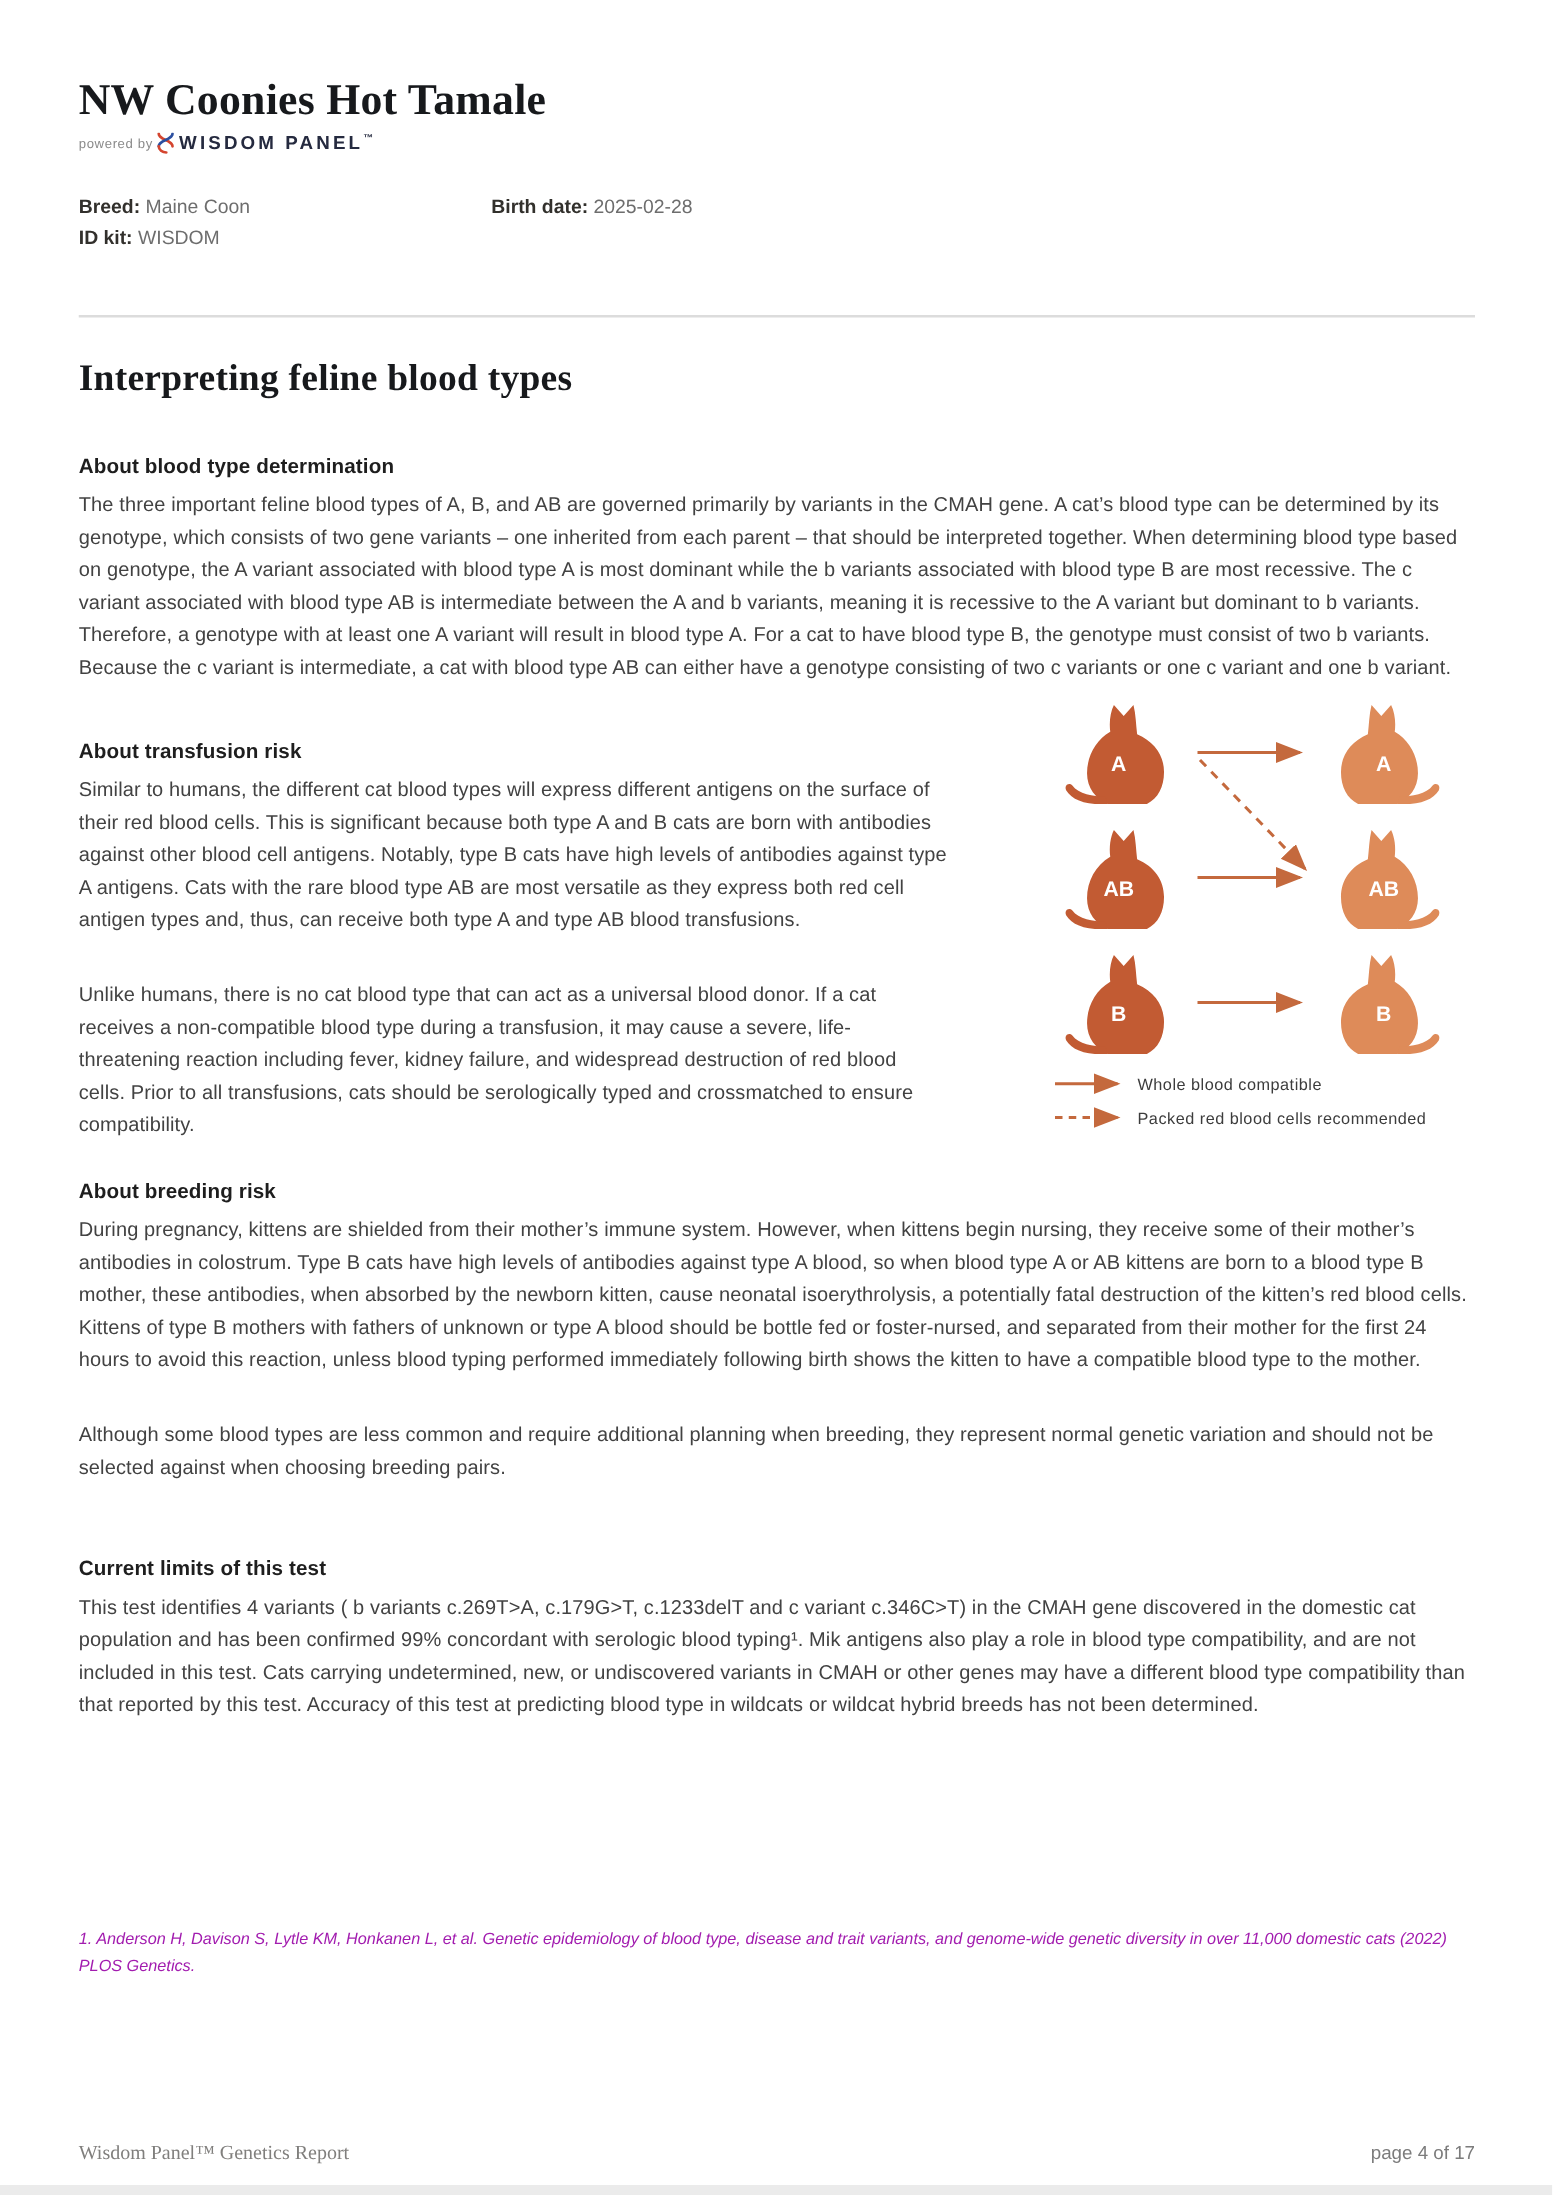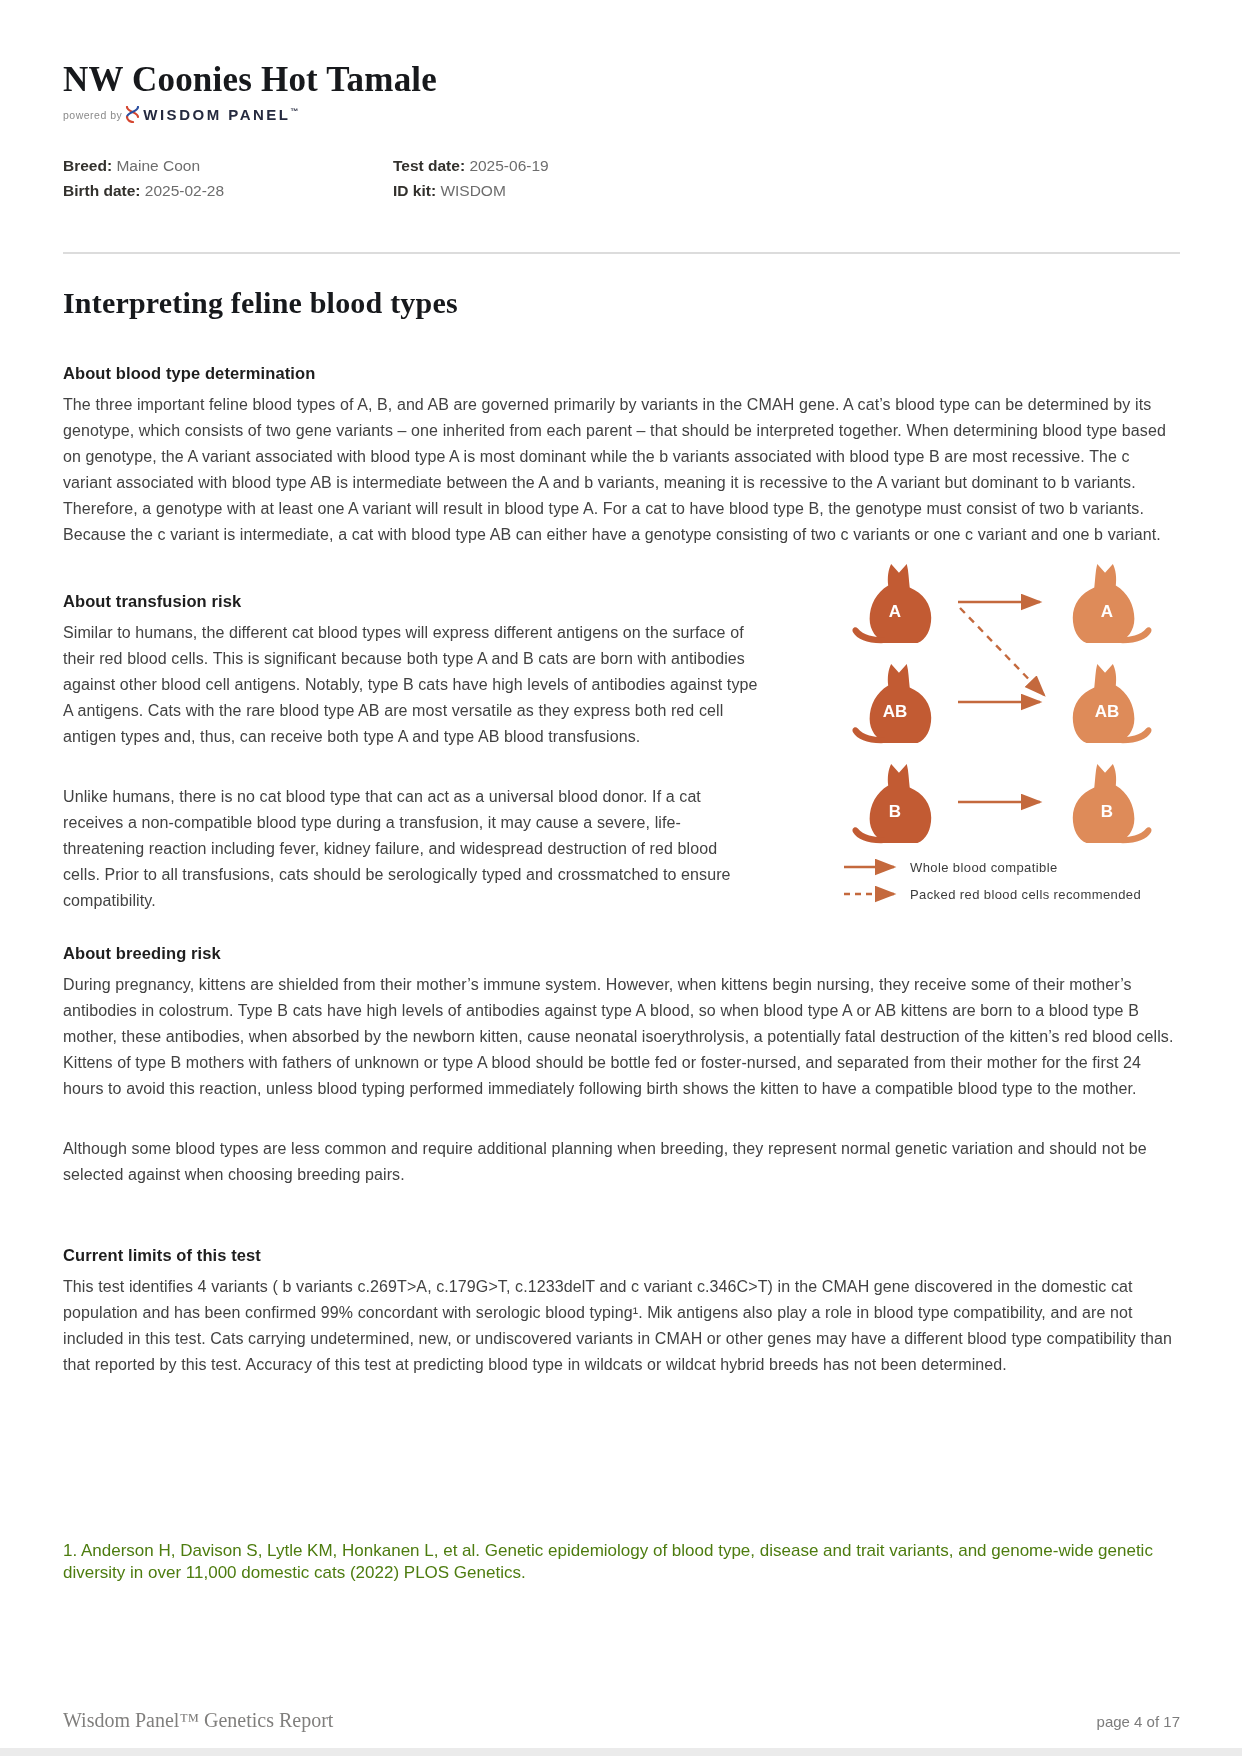--- a/index.html
+++ b/index.html
@@ -56,26 +56,26 @@
   .col-text p + p { margin-top:34px; }
   .cat-diagram-wrap { width:422px; margin-top:-38px; }
   .cat-diagram { display:block; width:422px; height:354px; }
   .cat-label {
     font-family:"Liberation Sans", sans-serif;
     font-size:17px; font-weight:700; fill:#ffffff; text-anchor:middle;
   }
   .legend-text { font-size:13px; fill:#3c3c3c; letter-spacing:.4px; }
 
   
-  .footnote { margin-top:162px; font-size:17px; line-height:22px; color:#4d7c0f; max-width:1120px; }
+  .footnote { margin-top:162px; font-size:13px; line-height:22px; color:#a21caf; max-width:1120px;font-style:italic; }
   .footer {
     position:absolute; left:63px; right:62px; bottom:24px;
     display:flex; justify-content:space-between; align-items:baseline;
   }
-  .footer-left { font-family:"Liberation Serif", serif; font-size:20px; color:#807f7d; }
+  .footer-left { font-family:"Liberation Serif", serif; font-size:16px; color:#807f7d; }
   .footer-right { font-size:15px; color:#7c7c7c; }
   .bottom-bar { position:absolute; left:0; right:0; bottom:0; height:8px; background:#ebebeb; }
 </style>
 </head>
 <body>
 
 <div class="page">
   <div class="content">
 
     <div class="header-row">
@@ -88,21 +88,20 @@
             <path d="M13 1 C13 6 2 6 2 11" fill="none" stroke="#2b4fa0" stroke-width="2.2" stroke-linecap="round"></path>
             <path d="M2 11 C2 14 5 16 8 16" fill="none" stroke="#d4452f" stroke-width="2.2" stroke-linecap="round"></path>
           </svg>
           <span class="wisdom"><span>WISDOM PANEL</span><sup>™</sup></span>
         </div>
       </div>
     </div>
 
     <div class="meta">
       <div><span class="lbl">Breed:</span> <span class="val">Maine Coon</span></div>
-      <div><span class="lbl">Test date:</span> <span class="val">2025-06-19</span></div>
       <div><span class="lbl">Birth date:</span> <span class="val">2025-02-28</span></div>
       <div><span class="lbl">ID kit:</span> <span class="val">WISDOM</span></div>
     </div>
 
     <div class="divider"></div>
 
     <h2 class="page-title">Interpreting feline blood types</h2>
 
     <div class="sec">
       <h3 class="sec-head">About blood type determination</h3>

